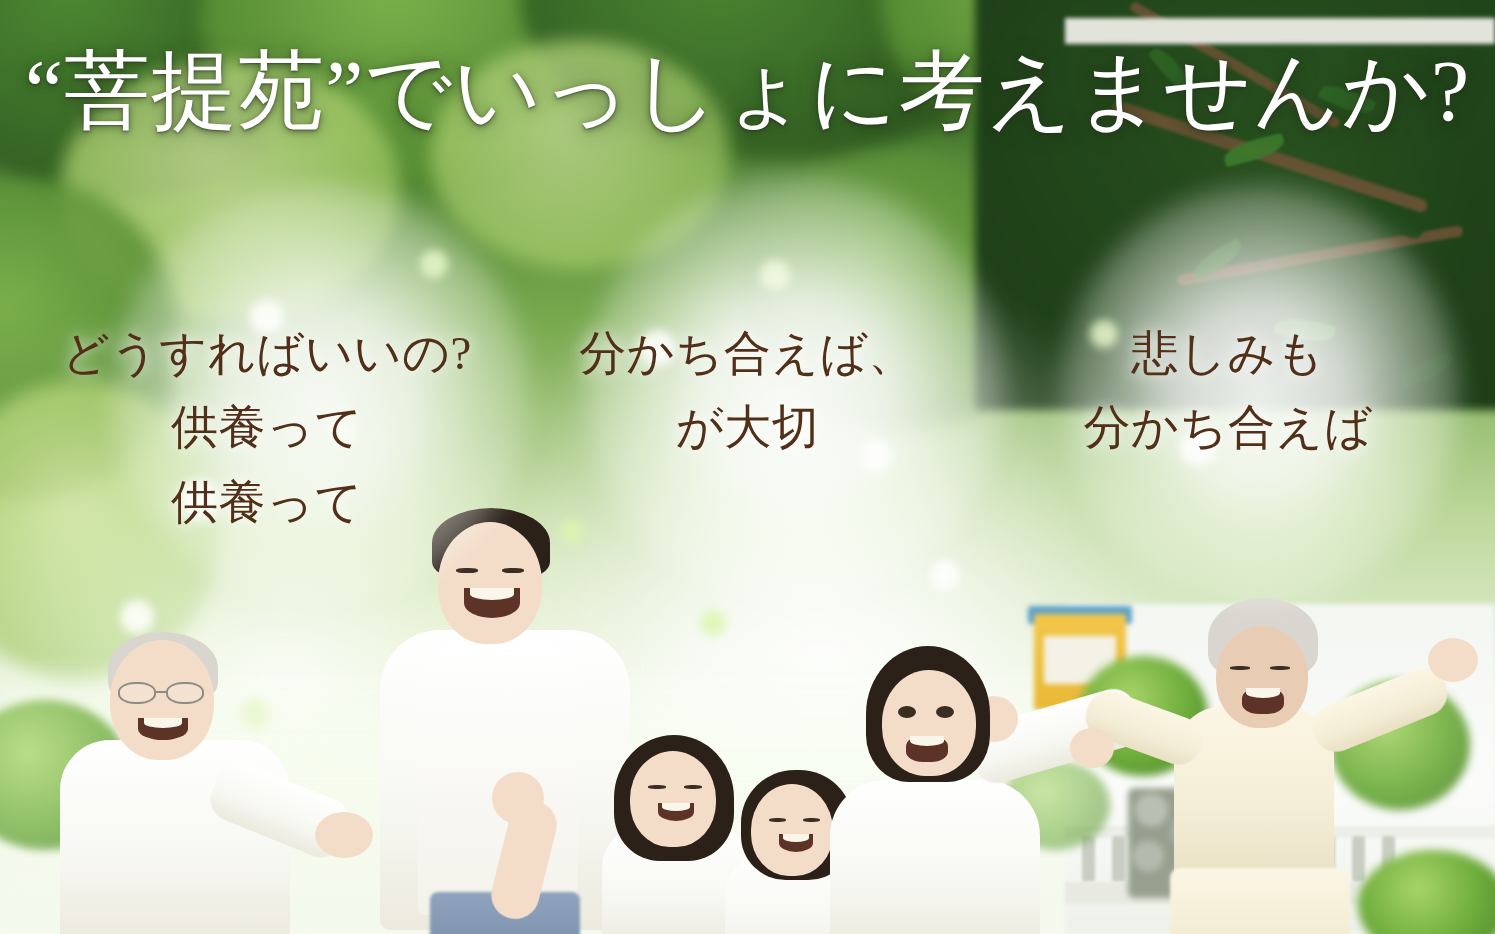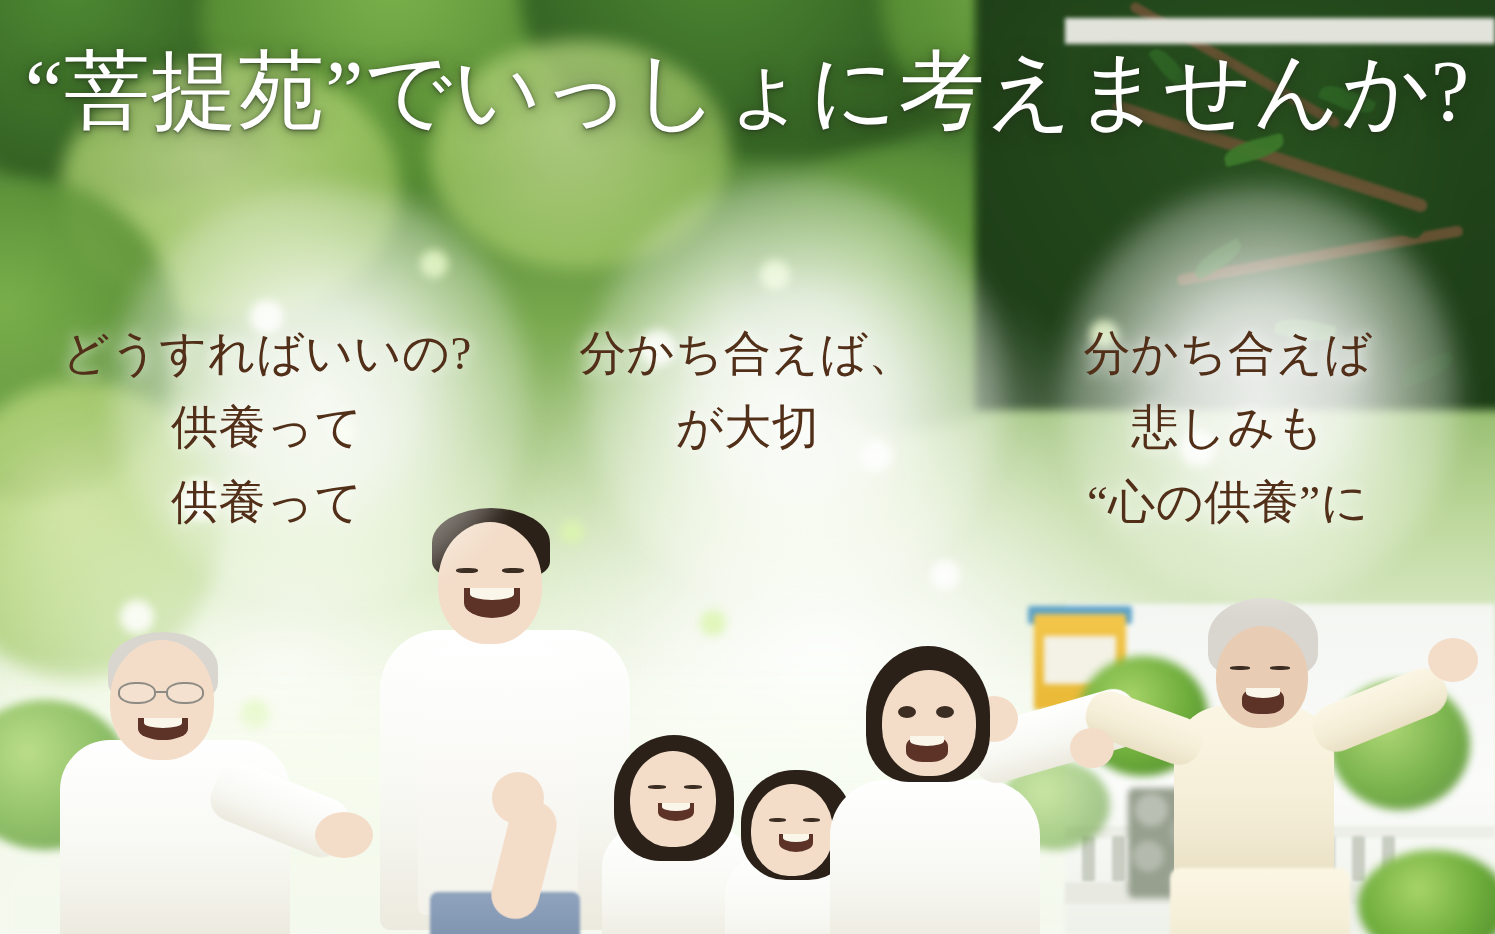--- a/index.html
+++ b/index.html
@@ -375,20 +375,19 @@
       <span class="line">供養って</span>
       <span class="line">供養って</span>
     </div>
 
     <div class="col">
       <span class="line">分かち合えば、</span>
       <span class="line">が大切</span>
     </div>
 
     <div class="col">
+      <span class="line">悲しみも</span>
       <span class="line">分かち合えば</span>
-      <span class="line">悲しみも</span>
-      <span class="line">“心の供養”に</span>
     </div>
 
   </div>
 
 </div>
 
 </body></html>

